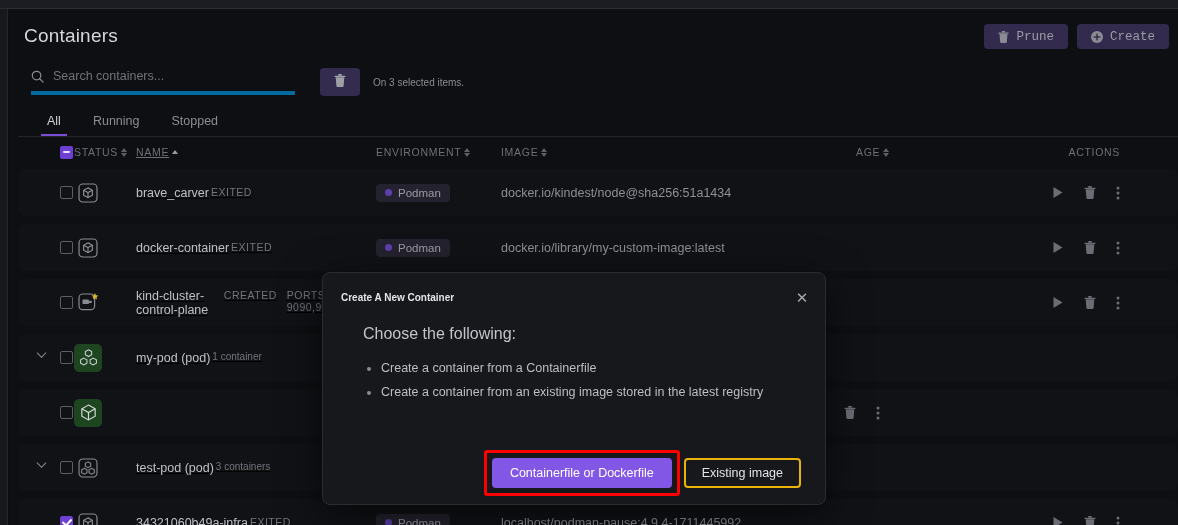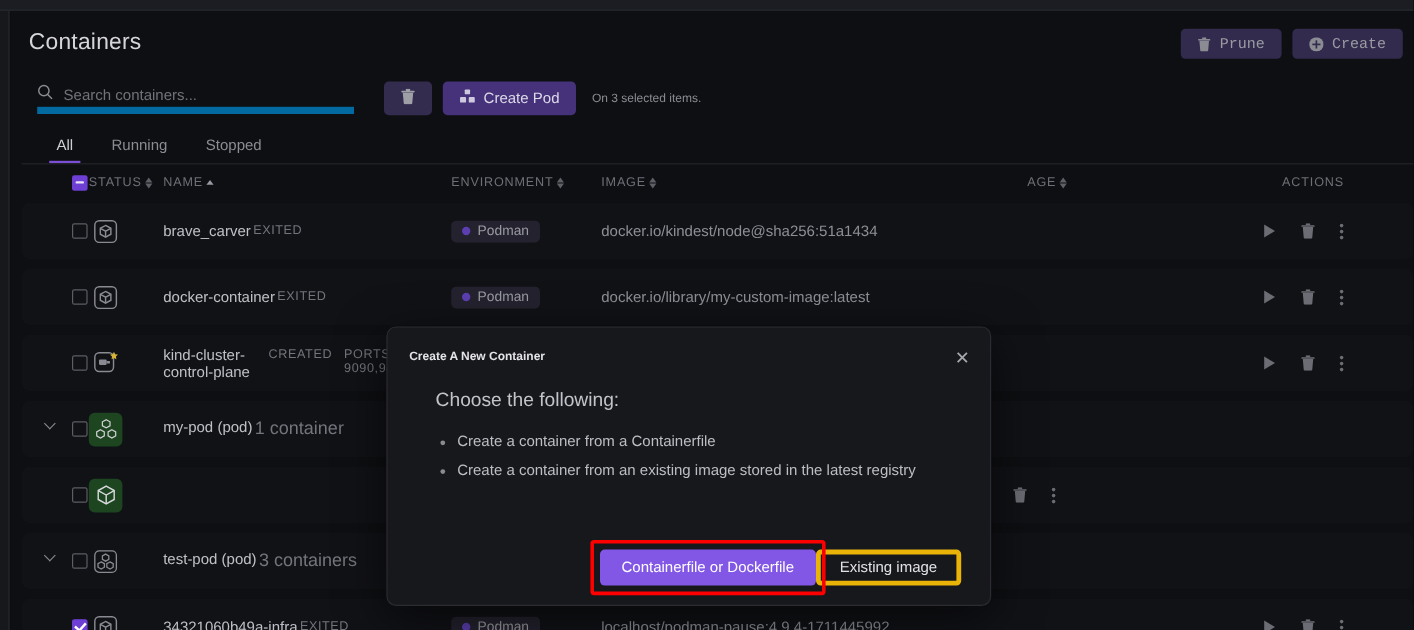--- a/index.html
+++ b/index.html
@@ -52,22 +52,22 @@
     padding: 0 14px; height: 25px;
     font-size: 12.5px; font-family: Liberation Mono, monospace;
     cursor: pointer;
   }
   .btn-sec .gi { display: inline-flex; }
 
   
   .search-wrap {
     position: absolute; left: 22px; top: 60px;
     width: 264px; height: 26px;
-    border-bottom: 6px solid #0369a1;
-    display: flex; align-items: center; gap: 9px;
+    border-bottom: 4px solid #0369a1;
+    display: flex; align-items: flex-start; gap: 9px;
   }
   .search-input {
     background: transparent; border: none; outline: none;
     color: #c8c8cc; font-size: 12.5px; font-family: inherit;
     width: 100%;
   }
   .search-input::placeholder { color: #72737a; }
 
   .bulk-bar {
     position: absolute; left: 311px; top: 59px;
@@ -127,21 +127,21 @@
   .sortarrows.asc i.up { border-bottom-color: #9a9aa2; }
 
   .hdr-check {
     width: 13px; height: 13px; border-radius: 2px;
     background: #6e3fd4; display: flex; align-items: center; justify-content: center;
   }
   .hdr-check::after { content:''; width:7px; height:2px; background:#e8e4f5; border-radius:1px; }
 
   .col-chk  { width: 56px; padding-left: 42px; }
   .col-stat { width: 62px; }
-  .col-name { width: 240px; }
+  .col-name { width: 240px; text-decoration: underline; }
   .col-env  { width: 125px; }
   .col-img  { width: 355px; }
   .col-age  { width: 175px; }
   .col-act  { width: 125px; justify-content: flex-end; padding-right: 36px; }
 
   .rows { position: absolute; left: 9px; top: 160px; width: 1160px; }
   .row {
     position: relative;
     height: 47px; margin-bottom: 8px;
     background: #111216;
@@ -166,21 +166,21 @@
     transform: rotate(42deg); margin-top:-2px;
   }
 
   .ic-box { width: 28px; height: 28px; display:flex; align-items:center; justify-content:center; }
   .ic-box svg { display:block; }
   .ic-green { background:#1d4620; border-radius:5px; }
 
   .nm { display:flex; flex-direction:row; gap:2px; }
   .nm .n1 { color:#bfc0c6; font-size:12.5px; }
   .nm .n2 { color:#73747c; font-size:10.5px; letter-spacing:.5px; display:flex; gap:10px; }
-  .nm .n2.plain { letter-spacing:0; font-size:15px; }
+  .nm .n2.plain { letter-spacing:0; font-size:10px; }
 
   .badge {
     display:inline-flex; align-items:center; gap:6px;
     background:#24222e; color:#9a9ba2;
     border-radius:4px; padding:3px 9px; font-size:11.5px;
   }
   .badge .dot { width:7px;height:7px;border-radius:50%;background:#5b3fb0; }
 
   .img-txt { color:#8e8f96; font-size:12.5px; }
   .age-txt { color:#8e8f96; font-size:12.5px; }
@@ -206,29 +206,29 @@
     display:flex;align-items:center;justify-content:center;cursor:pointer;
   }
   .modal-body { padding: 4px 22px 0 40px; }
   .choose { font-size:16px; color:#c3c4ca; margin-bottom: 13px; }
   .modal-body ul { margin:0 0 0 18px; }
   .modal-body li { font-size:12.5px; color:#bdbec4; line-height:1.95; }
   .modal-body li::marker { color:#8a8b92; }
   .modal-ft {
     position:absolute; left:0; right:0; bottom:16px;
     display:flex; justify-content:flex-end; align-items:center;
-    padding-right:24px;
+    gap:12px; padding-right:24px;
   }
   .btn-primary {
     background:#8257e5; color:#fff; border:none; border-radius:4px;
     height:30px; padding:0 18px; font-size:12.5px; font-family:inherit; cursor:pointer;
   }
   .btn-outline {
     background:transparent; color:#e2e2e6;
-    border:4px solid #eab308; border-radius:4px;
+    border:2px solid #eab308; border-radius:4px;
     height:30px; padding:0 16px; font-size:12.5px; font-family:inherit; cursor:pointer;
   }
   .hl-wrap { position:relative; display:inline-flex; }
   .hl-wrap::after {
     content:''; position:absolute; left:-8px; right:-8px; top:-8px; bottom:-8px;
     border:3px solid #fe0000; border-radius:3px; pointer-events:none;
   }
 </style>
 </head>
 <body>
@@ -278,30 +278,20 @@
     <div class="bulk-bar">
       <button class="icon-btn">
         <span>
           <svg width="12" height="13" viewBox="0 0 11 12" fill="none">
             <path d="M1.5 3h8l-.7 8a1 1 0 0 1-1 .9H3.2a1 1 0 0 1-1-.9L1.5 3z" fill="#9fa0a7"></path>
             <rect x="0.4" y="1.5" width="10.2" height="1.3" rx="0.5" fill="#9fa0a7"></rect>
             <rect x="3.8" y="0" width="3.4" height="1.6" rx="0.5" fill="#9fa0a7"></rect>
           </svg>
         </span>
       </button>
-      <button class="btn-pod">
-        <span>
-          <svg width="13" height="13" viewBox="0 0 14 14" fill="#cfc9e0">
-            <rect x="4.6" y="0.6" width="4.8" height="4.4" rx="0.8"></rect>
-            <rect x="0.4" y="7.4" width="5.4" height="5" rx="0.8"></rect>
-            <rect x="8.2" y="7.4" width="5.4" height="5" rx="0.8"></rect>
-          </svg>
-        </span>
-        <span>Create Pod</span>
-      </button>
       <span class="sel-note">On 3 selected items.</span>
     </div>
 
     <div class="tabs">
       <div class="tab active">All</div>
       <div class="tab">Running</div>
       <div class="tab">Stopped</div>
     </div>
     <div class="tabs-rule"></div>
 

